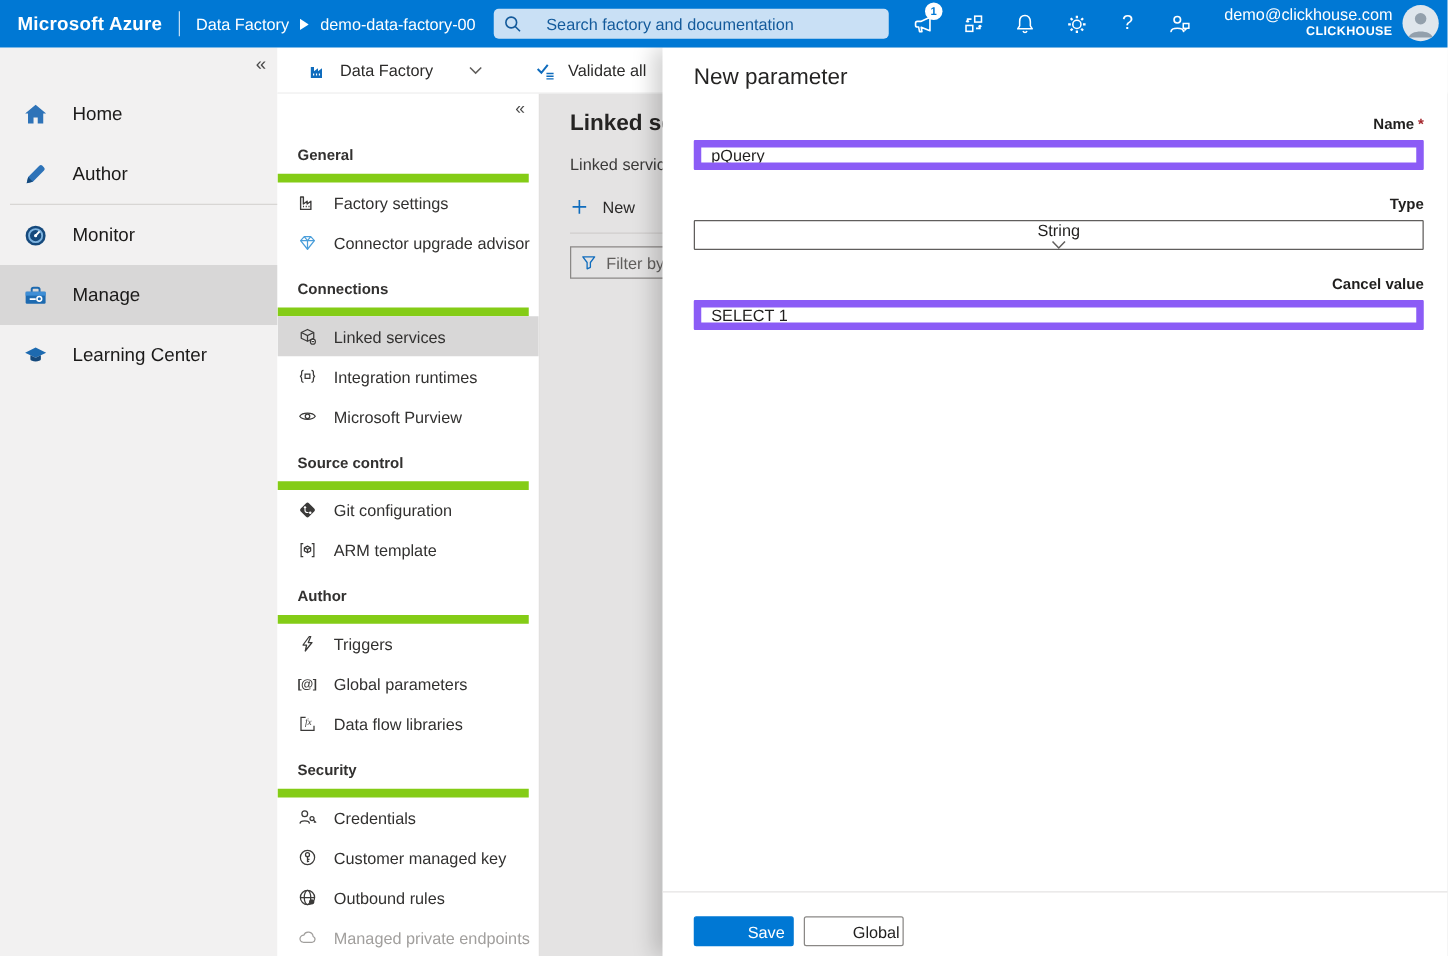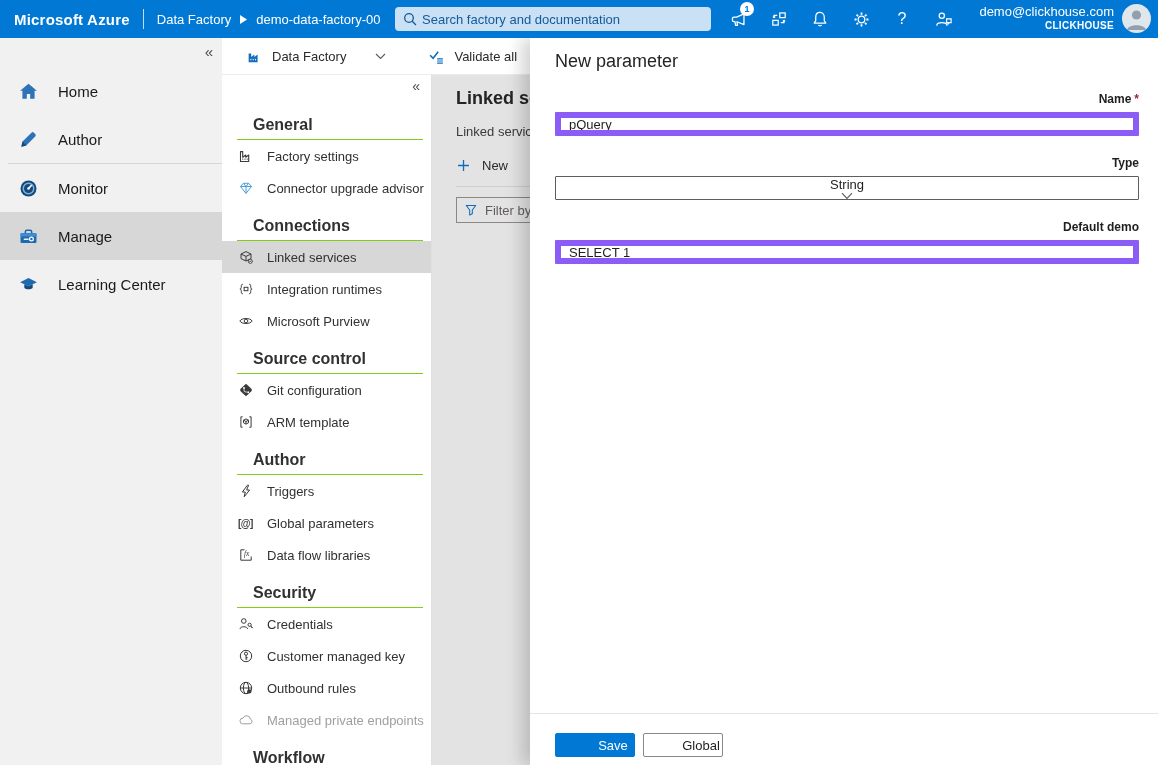--- a/index.html
+++ b/index.html
@@ -8,21 +8,21 @@
 
   
   .topbar { position:absolute; left:0; top:0; width:1158px; height:38px;
     background:#0078d4; color:#fff; display:flex; align-items:center; z-index:50; }
   .brand { font-size:15px; font-weight:700; letter-spacing:.2px; margin-left:14px; white-space:nowrap; }
   .tb-pipe { width:1px; height:20px; background:rgba(255,255,255,.75); margin:0 13px; }
   .crumb { font-size:13px; white-space:nowrap; }
   .crumb-caret { margin:0 9px; display:inline-flex; }
   .tb-search { position:absolute; left:395px; top:7px; width:316px; height:24px;
     background:#c9e0f5; border:none; border-radius:4px; display:flex; align-items:center;
-    padding:0 8px; gap:5px; }
+    padding:0 8px; gap:20px; }
   .tb-search input { flex:1; background:transparent; border:none; outline:none;
     font-size:13px; color:#135a9b; font-family:inherit; }
   .tb-search input::placeholder { color:#135a9b; opacity:1; }
   .tb-icons { position:absolute; left:726px; top:0; height:38px; display:flex;
     align-items:center; gap:17px; }
   .tb-icon { width:24px; height:24px; display:flex; align-items:center; justify-content:center;
     position:relative; cursor:pointer; }
   .tb-badge { position:absolute; top:-5px; right:-4px; width:14px; height:14px; border-radius:50%;
     background:#fff; color:#0078d4; font-size:9px; font-weight:700; line-height:14px;
     text-align:center; }
@@ -50,22 +50,22 @@
   .tool-chev { margin-left:20px; display:flex; }
   .df-btn { margin-left:24px; }
   .validate-btn { margin-left:42px; }
   .share-btn { margin-left:32px; }
 
   
   .sidebar { position:absolute; left:222px; top:75px; width:210px; height:690px; background:#fff;
     border-right:1px solid #e1e0df; overflow:hidden; }
   .sb-collapse { position:absolute; top:3px; right:11px; font-size:14px; color:#4a4a4a; cursor:pointer; }
   .sb-body { padding-top:28px; }
-  .sb-header { font-size:16px; font-weight:700; color:#323130; padding:0 0 7px 16px;
-    margin:14px 8px 0 15px; border-bottom:1px solid #84cc16; line-height:15px; }
+  .sb-header { font-size:12px; font-weight:700; color:#323130; padding:0 0 7px 16px;
+    margin:14px 8px 0 0; border-bottom:7px solid #84cc16; line-height:15px; }
   .sb-item { height:32px; display:flex; align-items:center; gap:13px; padding-left:15px;
     font-size:13px; color:#323130; cursor:pointer; white-space:nowrap; }
   .sb-item:first-of-type { margin-top:5px; }
   .sb-item.selected { background:#d8d7d7; }
   .sb-item.disabled { color:#a19f9d; }
   .sb-ico { width:17px; height:17px; display:flex; align-items:center; justify-content:center; flex:none; }
   .glyph-ico { font-size:10px; color:#3b3a39; font-weight:600; letter-spacing:-.5px; }
 
   
   .content { position:absolute; left:432px; top:75px; width:726px; height:690px; background:#e4e3e3;
@@ -453,21 +453,21 @@
     <div class="fly-label">Type</div>
     <div class="fly-select">
       <span>String</span>
       <span>
         <svg width="12" height="8" viewBox="0 0 12 8">
             <path d="M1 1.2 6 6.4l5-5.2" fill="none" stroke="#605e5c" stroke-width="1.2"></path>
           </svg>
       </span>
     </div>
 
-    <div class="fly-label">Default demo</div>
+    <div class="fly-label">Cancel value</div>
     <input class="fly-input" value="SELECT 1" style="">
   </div>
 
   <div class="fly-footer">
     <button class="btn btn-save">Save</button>
     <button class="btn btn-cancel">Global</button>
   </div>
 </div>
 
 </body></html>

